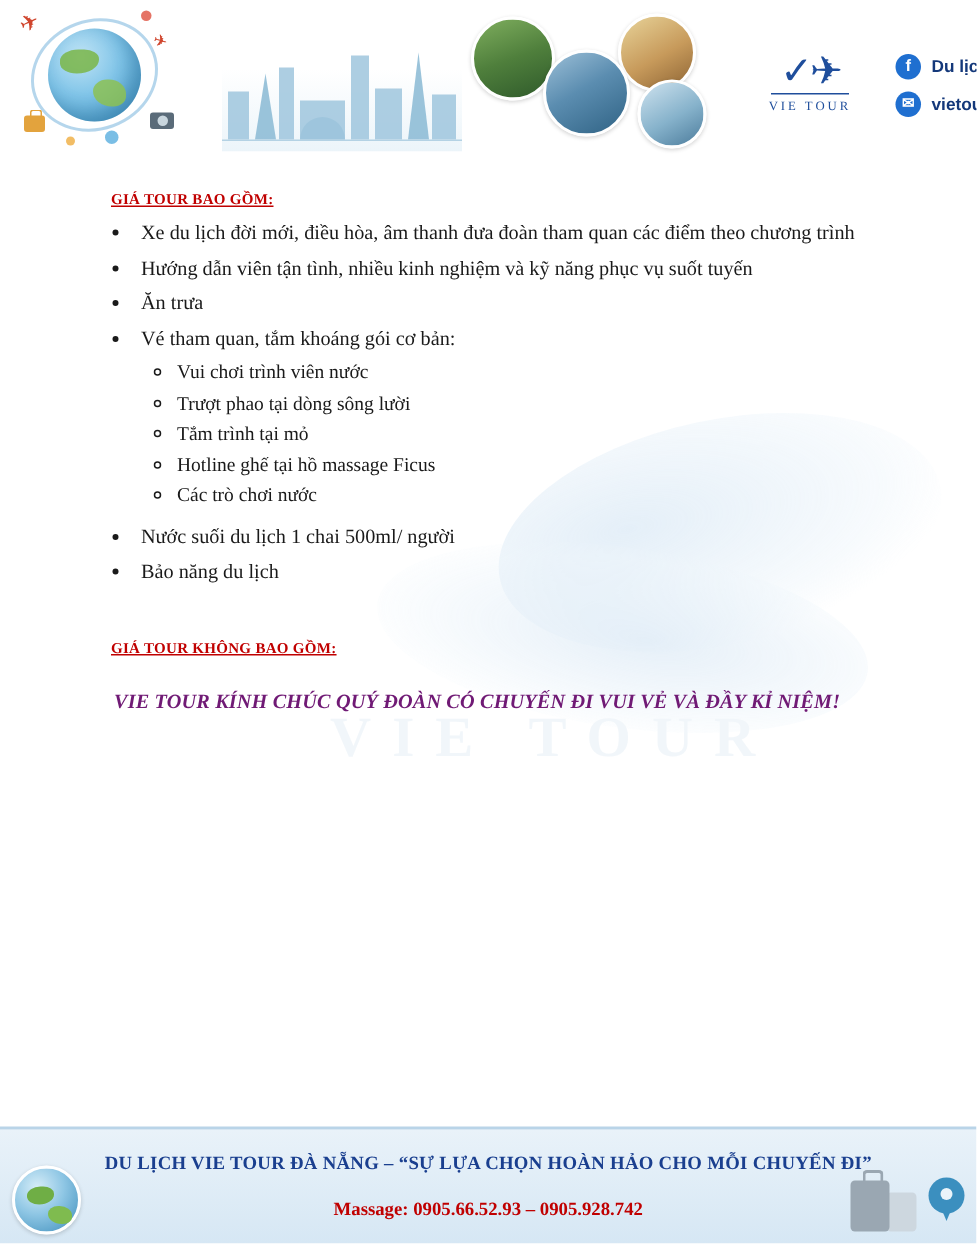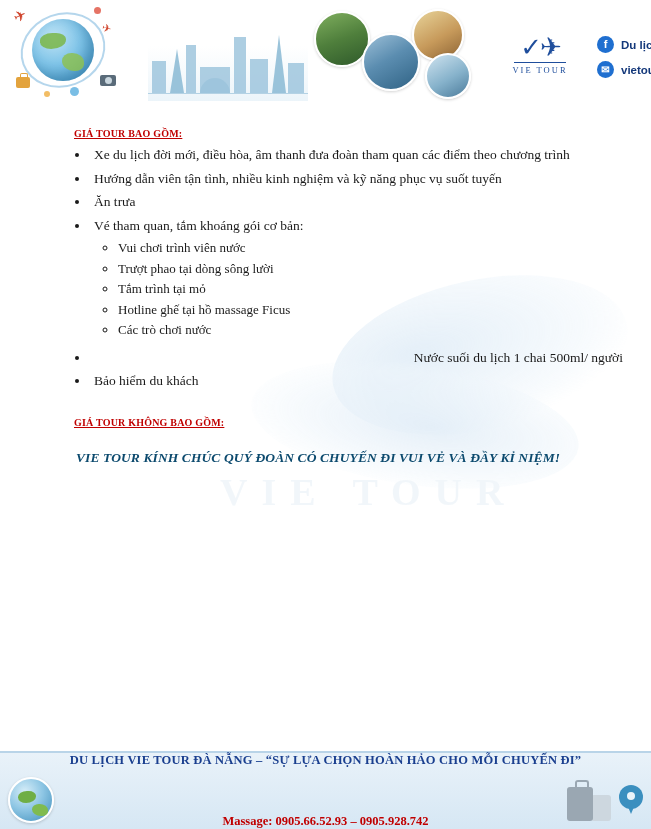--- a/index.html
+++ b/index.html
@@ -300,49 +300,49 @@
   ul.lvl2 {
     margin: 3px 0 4px 0;
     padding-left: 24px;
     list-style: circle;
   }
   ul.lvl2 > li {
     font-size: 13px;
     line-height: 1.5;
     margin-bottom: 1px;
   }
-  .gap-li { margin-top: 8px; text-align: right; }
+  .gap-li { margin-top: 8px; }
   .spaced > li { margin-bottom: 12px; }
 
   .closing {
     margin: 22px 0 0 16px;
     font-family: "Liberation Serif", serif;
     font-size: 13.5px;
     font-weight: bold;
     font-style: italic;
-    color: #0c4a6e;
+    color: #701a75;
     letter-spacing: .1px;
   }
 
   
   .footer {
     position: absolute;
     left: 0; right: 0; bottom: 0;
     height: 78px;
     background: linear-gradient(180deg, #e9f2f9 0%, #d6e7f4 100%);
     border-top: 2px solid #b9d4e8;
     z-index: 3;
   }
   .footer-inner {
     position: absolute;
     left: 0; right: 0; top: 0; bottom: 0;
     display: flex;
     flex-direction: column;
     align-items: center;
-    justify-content: space-between;
+    justify-content: center;
     gap: 16px;
     text-align: center;
   }
   .f-line1 {
     font-family: "Liberation Serif", serif;
     font-size: 12.5px;
     font-weight: bold;
     color: #1a3f8f;
     letter-spacing: .2px;
   }
@@ -508,24 +508,24 @@
       <span>Vé tham quan, tắm khoáng gói cơ bản:</span>
       <ul class="lvl2">
         <li>Vui chơi trình viên nước</li>
         <li>Trượt phao tại dòng sông lười</li>
         <li>Tắm trình tại mỏ</li>
         <li>Hotline ghế tại hồ massage Ficus</li>
         <li>Các trò chơi nước</li>
       </ul>
     </li>
     <li class="gap-li"><span>Nước suối du lịch 1 chai 500ml/ người</span></li>
-    <li><span>Bảo hiểm du khách</span></li>
+    <li><span>Bảo năng du lịch</span></li>
   </ul>
 
-  <h2 class="section-title" style="margin-top:26px;">GIÁ TOUR KHÔNG BAO GỒM:</h2>
+  <h2 class="section-title" style="margin-top:36px;">GIÁ TOUR KHÔNG BAO GỒM:</h2>
 
   <div class="closing">VIE TOUR KÍNH CHÚC QUÝ ĐOÀN CÓ CHUYẾN ĐI VUI VẺ VÀ ĐẦY KỈ NIỆM!</div>
 </div>
 
 <div class="footer">
   <div class="f-globe"></div>
   <div class="footer-inner">
     <div class="f-line1">DU LỊCH VIE TOUR ĐÀ NẴNG – “SỰ LỰA CHỌN HOÀN HẢO CHO MỖI CHUYẾN ĐI”</div>
     <div class="f-line3">Massage: 0905.66.52.93 – 0905.928.742</div>
   </div>

